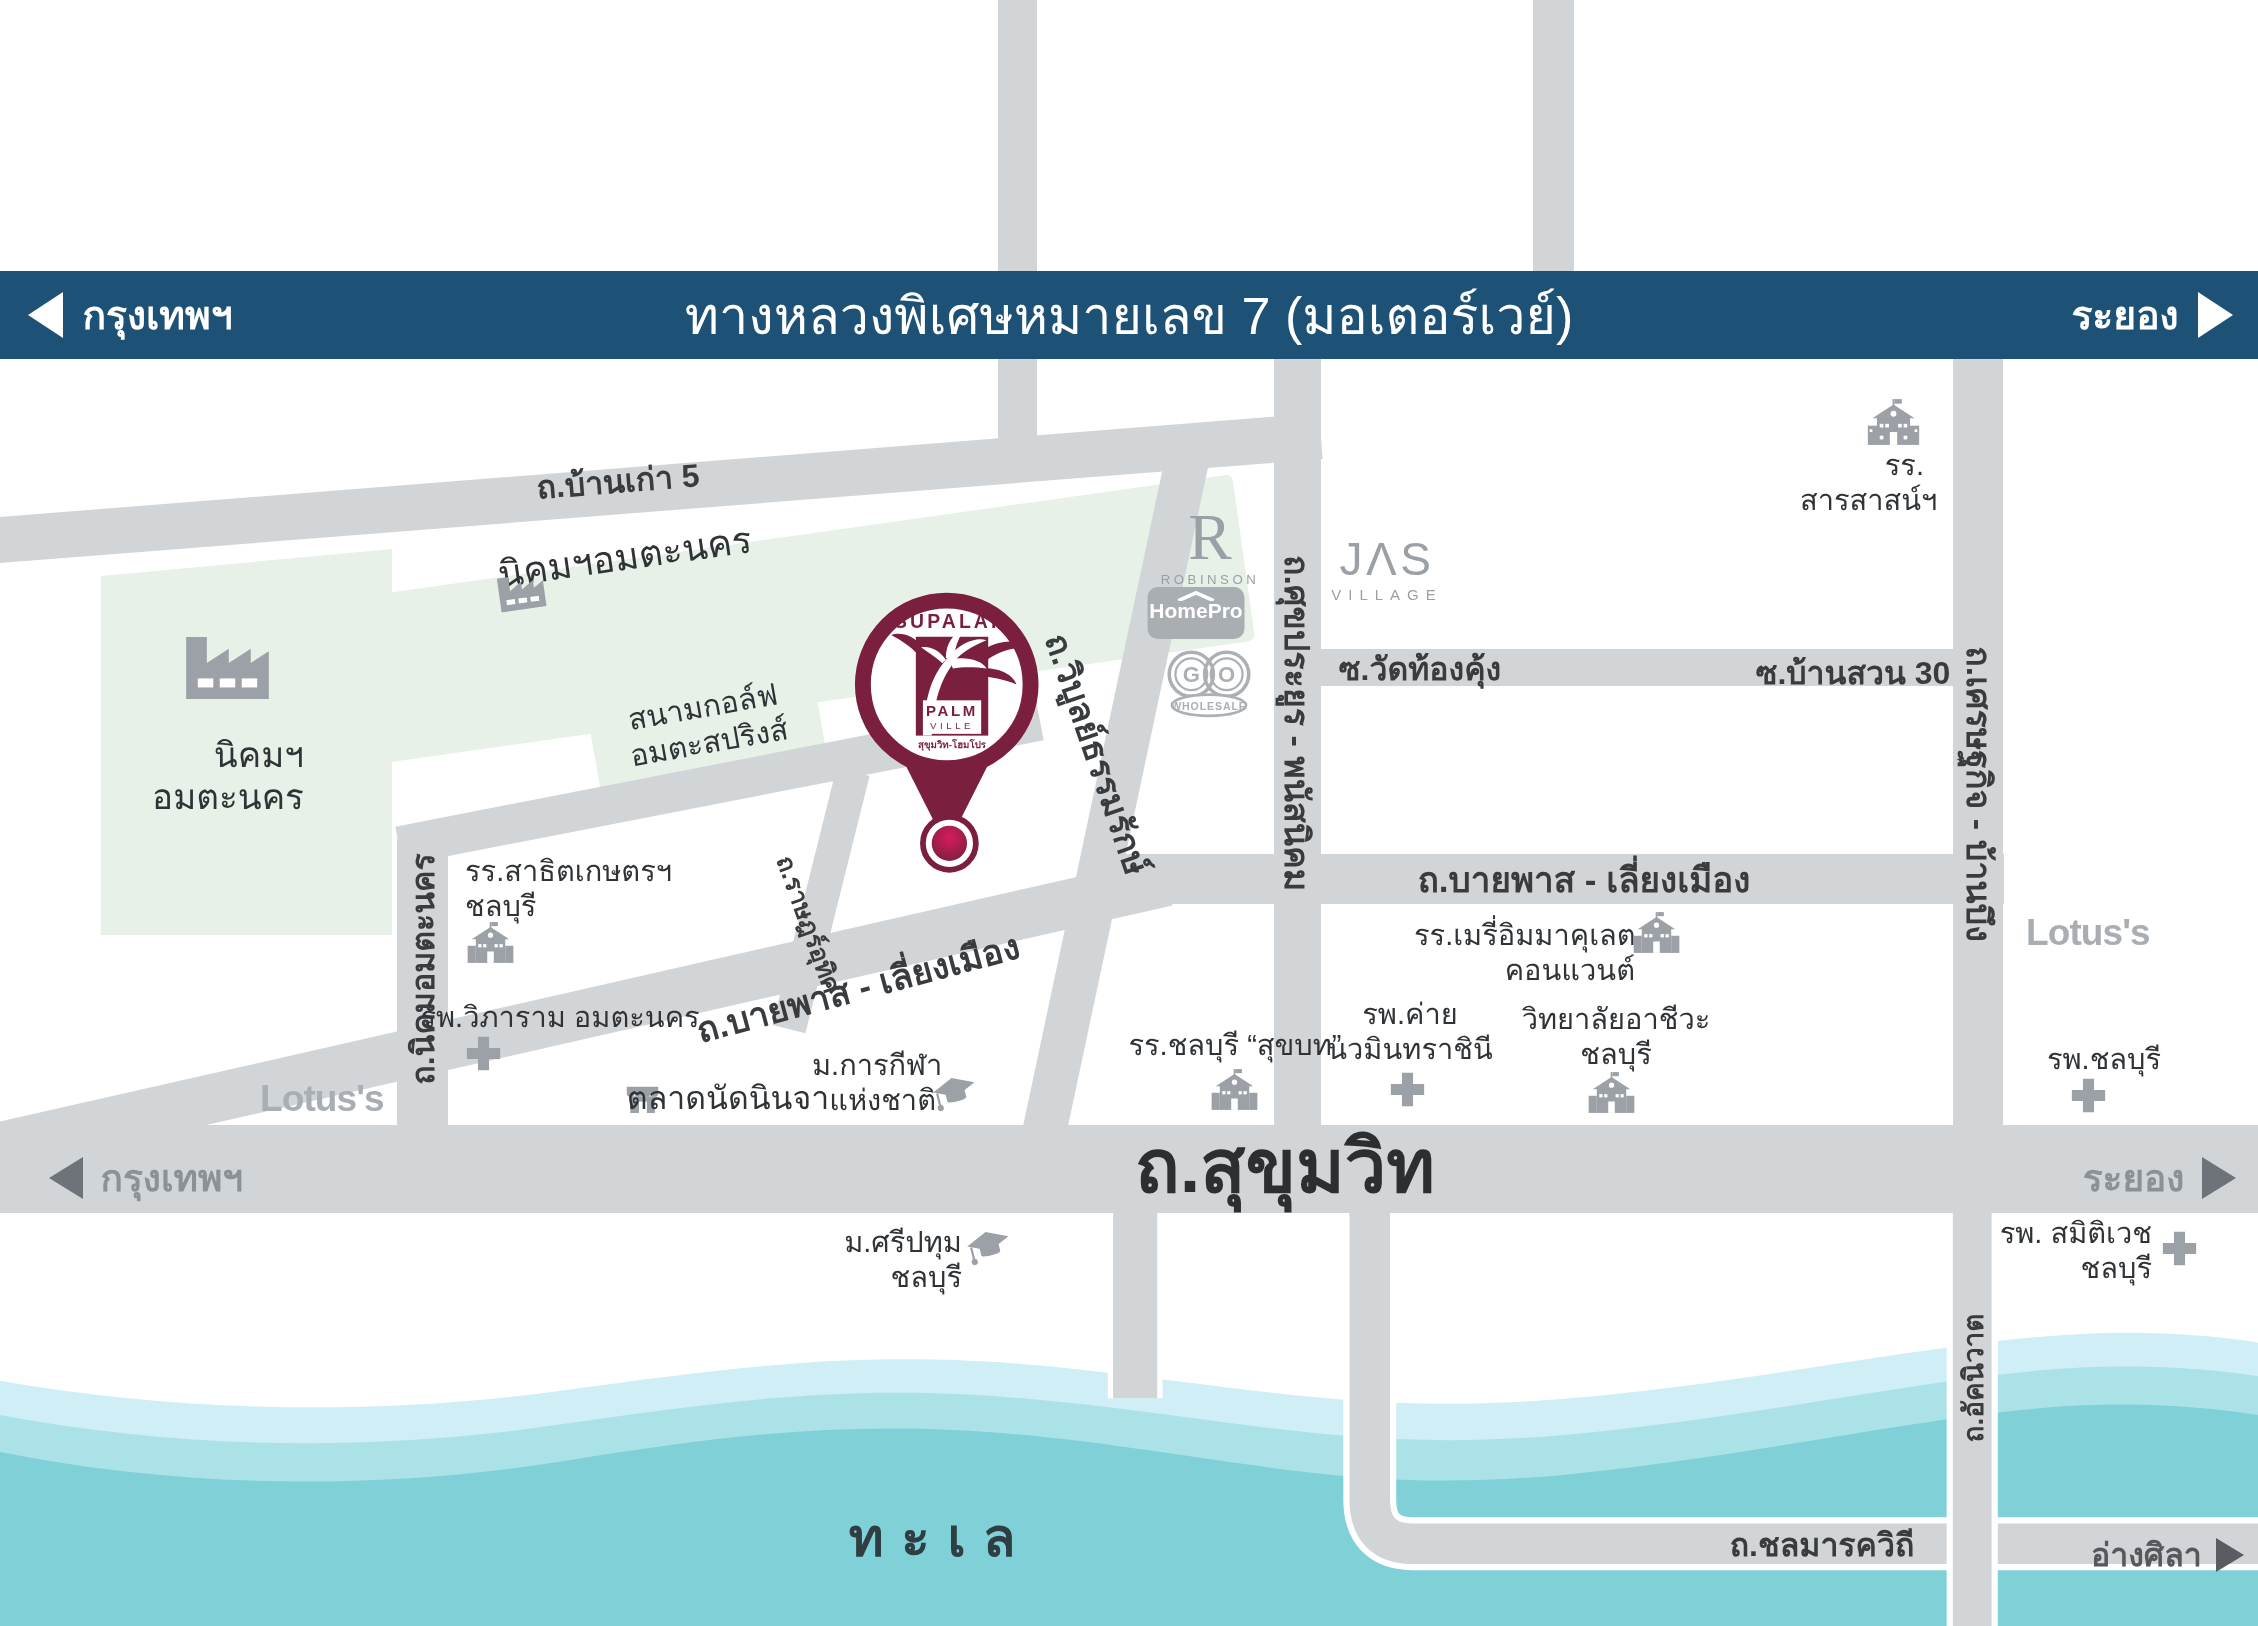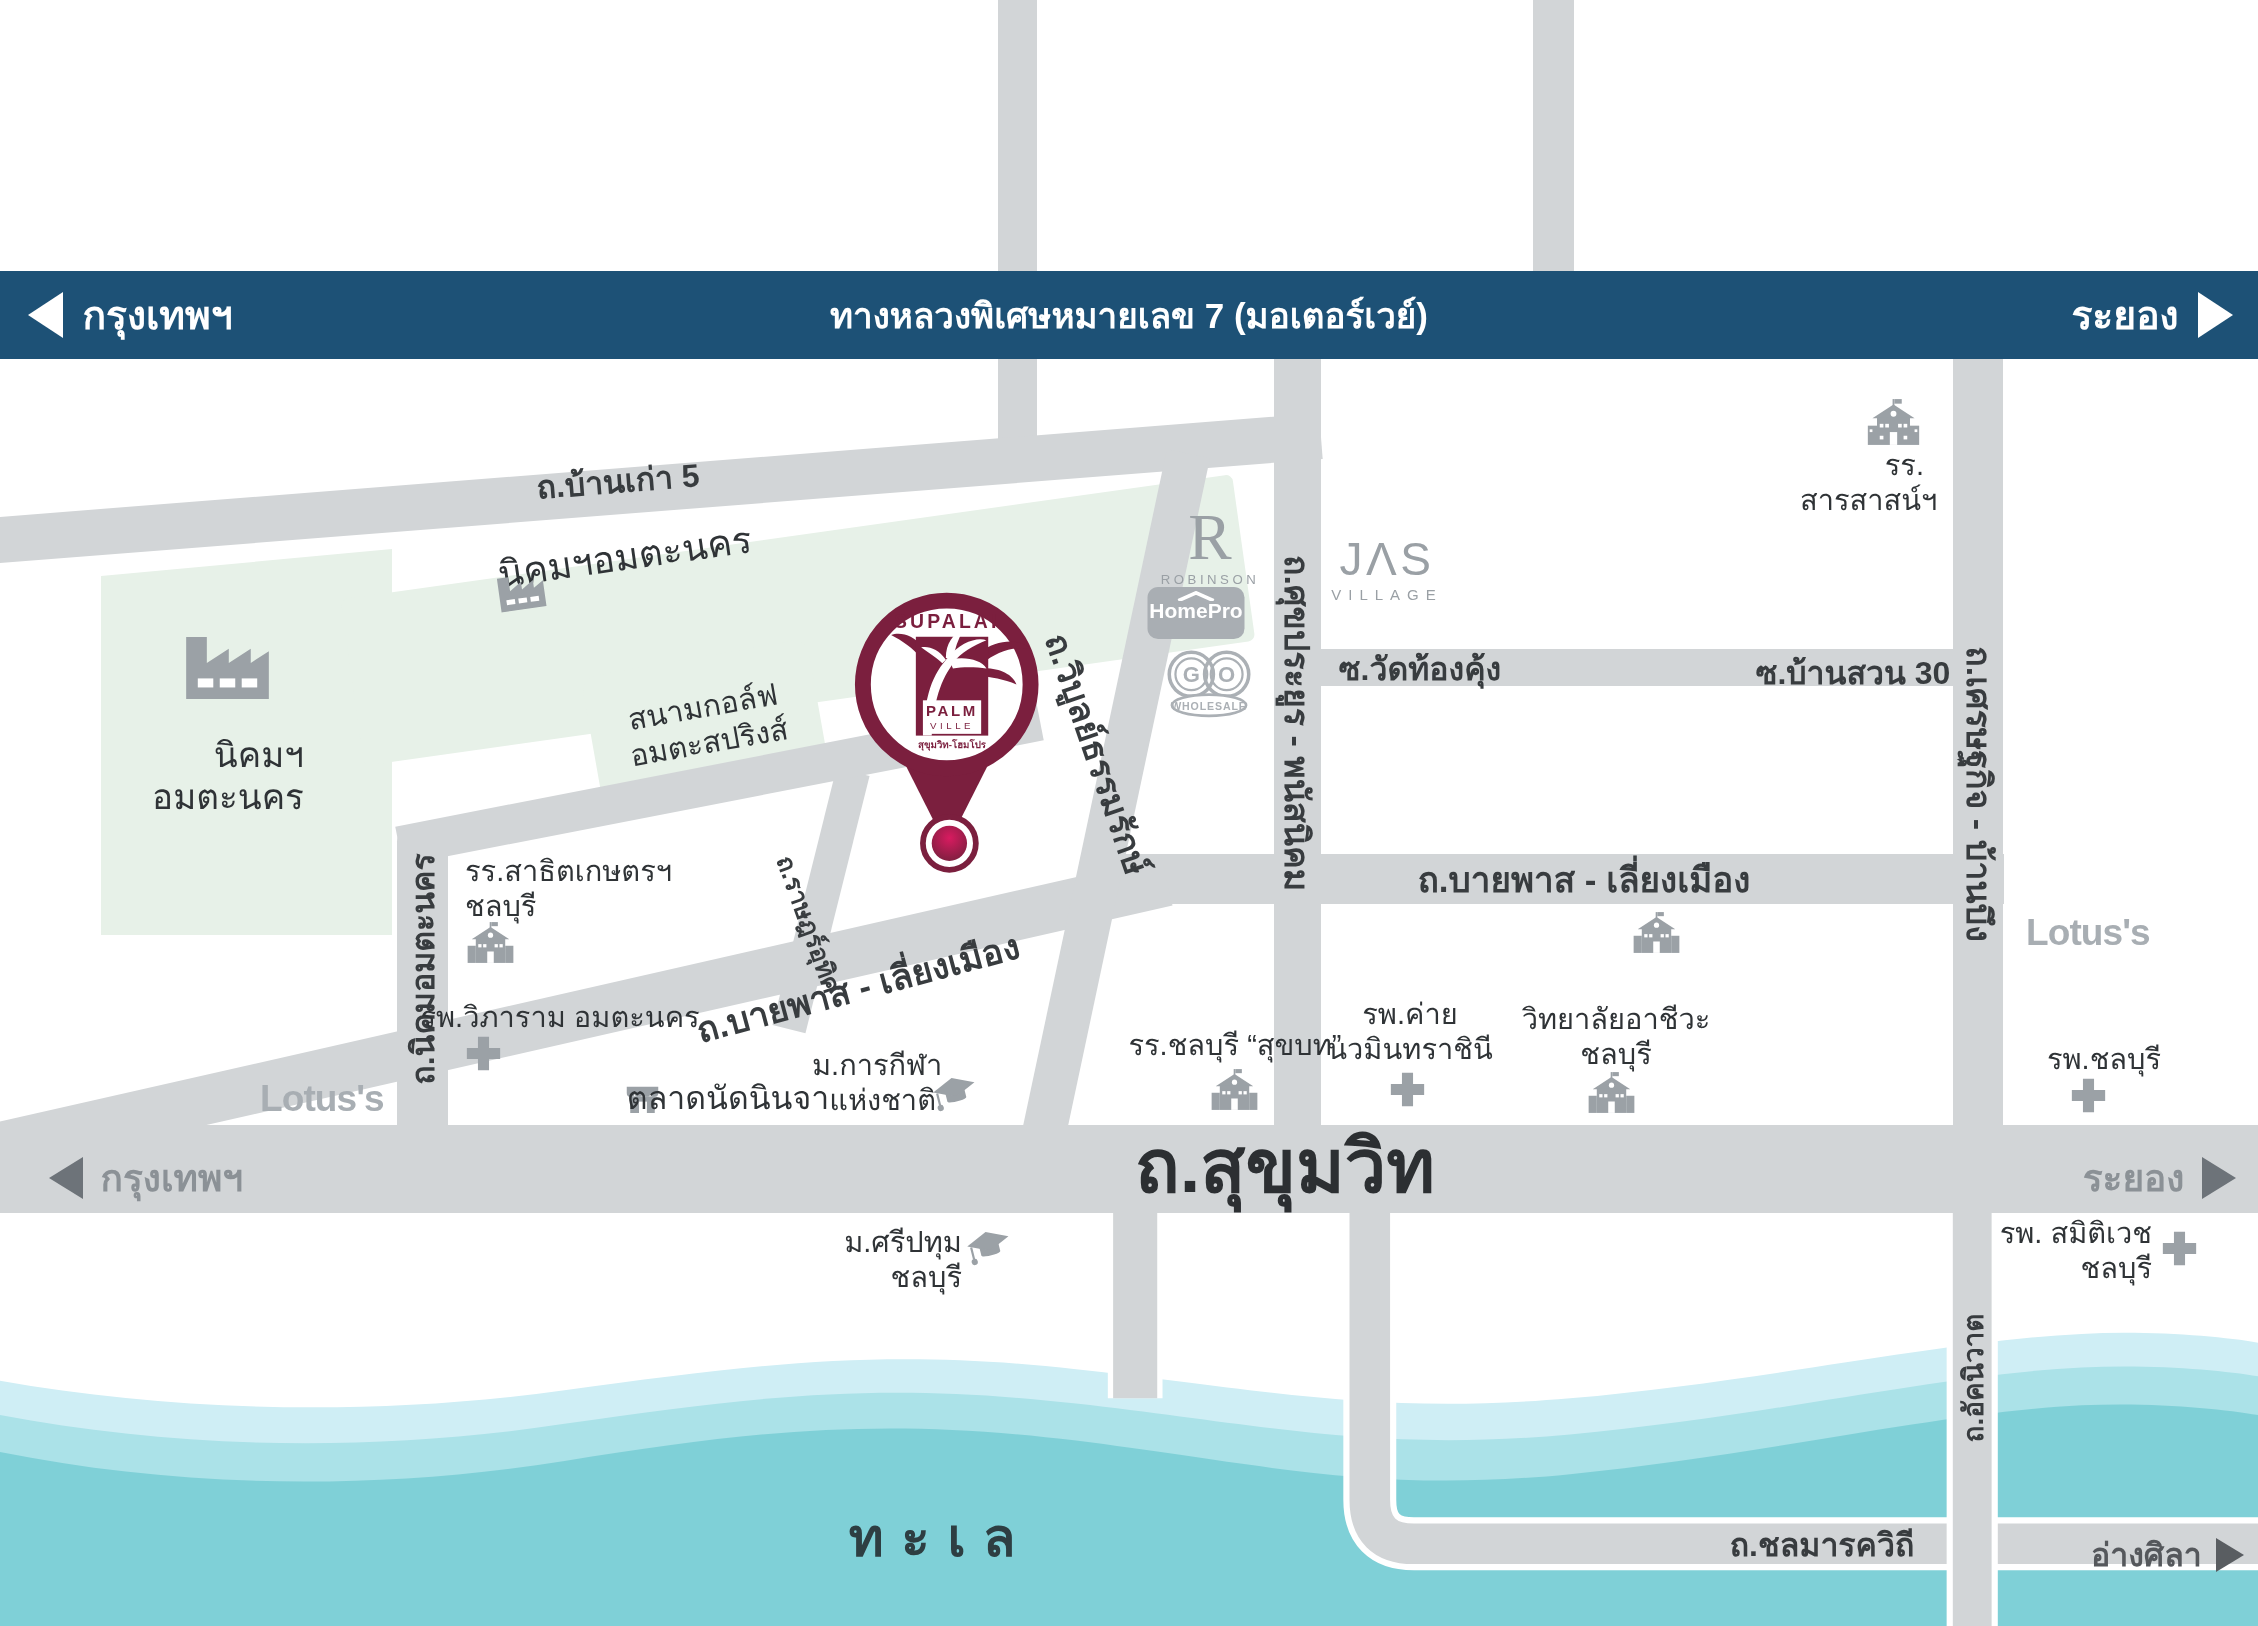--- a/index.html
+++ b/index.html
@@ -8,21 +8,21 @@
   .abs{position:absolute;}
   .road{position:absolute;background:#d2d5d7;}
   .green{position:absolute;background:#e7f1e8;}
   .c{position:absolute;transform:translate(-50%,-50%);}
   .rlabel{position:absolute;font-size:32px;font-weight:600;color:#383c3f;white-space:nowrap;}
   .lm{position:absolute;font-size:29px;font-weight:500;color:#2f3336;line-height:1.2;white-space:nowrap;}
   .vlab{font-size:32px;font-weight:600;color:#4e5359;white-space:nowrap;}
   .banner{position:absolute;left:0;top:271px;width:2258px;height:88px;background:#1d5176;z-index:6;
           display:flex;align-items:center;}
   .banner .title{position:absolute;left:50%;top:50%;transform:translate(-50%,-50%);
-          color:#fff;font-size:35px;font-weight:700;white-space:nowrap;}
+          color:#fff;font-size:52px;font-weight:400;white-space:nowrap;}
   .bside{position:absolute;color:#fff;font-size:39px;font-weight:600;display:flex;align-items:center;gap:19.4px;}
   .tri-left{width:0;height:0;border-top:23px solid transparent;border-bottom:23px solid transparent;border-right:35px solid #fff;}
   .tri-right{width:0;height:0;border-top:23px solid transparent;border-bottom:23px solid transparent;border-left:35px solid #fff;}
   .tri-up{position:absolute;width:0;height:0;border-left:19.4px solid transparent;border-right:19.4px solid transparent;border-bottom:34px solid #6d7379;}
   .gtri-left{width:0;height:0;border-top:21px solid transparent;border-bottom:21px solid transparent;border-right:34px solid #6d7379;}
   .gtri-right{width:0;height:0;border-top:21px solid transparent;border-bottom:21px solid transparent;border-left:34px solid #6d7379;}
   .sukside{position:absolute;color:#8b9196;font-size:37px;font-weight:700;display:flex;align-items:center;gap:17.6px;z-index:7;}
   .icon{position:absolute;}
   .lotus{position:absolute;font-size:37px;font-weight:800;color:#a8aeb3;letter-spacing:-0.9px;white-space:nowrap;}
   .z5{z-index:5;}
@@ -259,20 +259,24 @@
   </svg>
 
   <div class="c lm z5" style="left:1410px;top:1032px;text-align:center;">
     <div>รพ.ค่าย</div>
     <div>นวมินทราชินี</div>
   </div>
   <svg class="icon z5" style="left:1389px;top:1071px;" width="37" height="37" viewBox="0 0 40 40">
     <path d="M14 2 h12 v12 h12 v12 h-12 v12 h-12 v-12 H2 V14 h12 Z" fill="#9ba1a6"></path>
   </svg>
 
+  <div class="lm z5" style="left:1414px;top:918px;width:221px;text-align:right;">
+    <div>รร.เมรี่อิมมาคุเลต</div>
+    <div>คอนแวนต์</div>
+  </div>
   <svg class="icon z5" style="left:1632px;top:912px;" width="49" height="41" viewBox="0 0 60 50">
     <rect x="29" y="0" width="2" height="8" fill="#9ba1a6"></rect>
       <rect x="31" y="0" width="8" height="5" fill="#9ba1a6"></rect>
     <polygon points="30,6 53,21 7,21" fill="#9ba1a6"></polygon>
       <rect x="12" y="20" width="36" height="30" fill="#9ba1a6"></rect>
     <rect x="2" y="29" width="10" height="21" fill="#9ba1a6"></rect>
       <rect x="48" y="29" width="10" height="21" fill="#9ba1a6"></rect>
     <circle cx="30" cy="16" r="3.2" fill="#fff"></circle>
       <rect x="26" y="36" width="8" height="14" fill="#fff"></rect>
     <rect x="15" y="27" width="4" height="4" fill="#fff"></rect>

